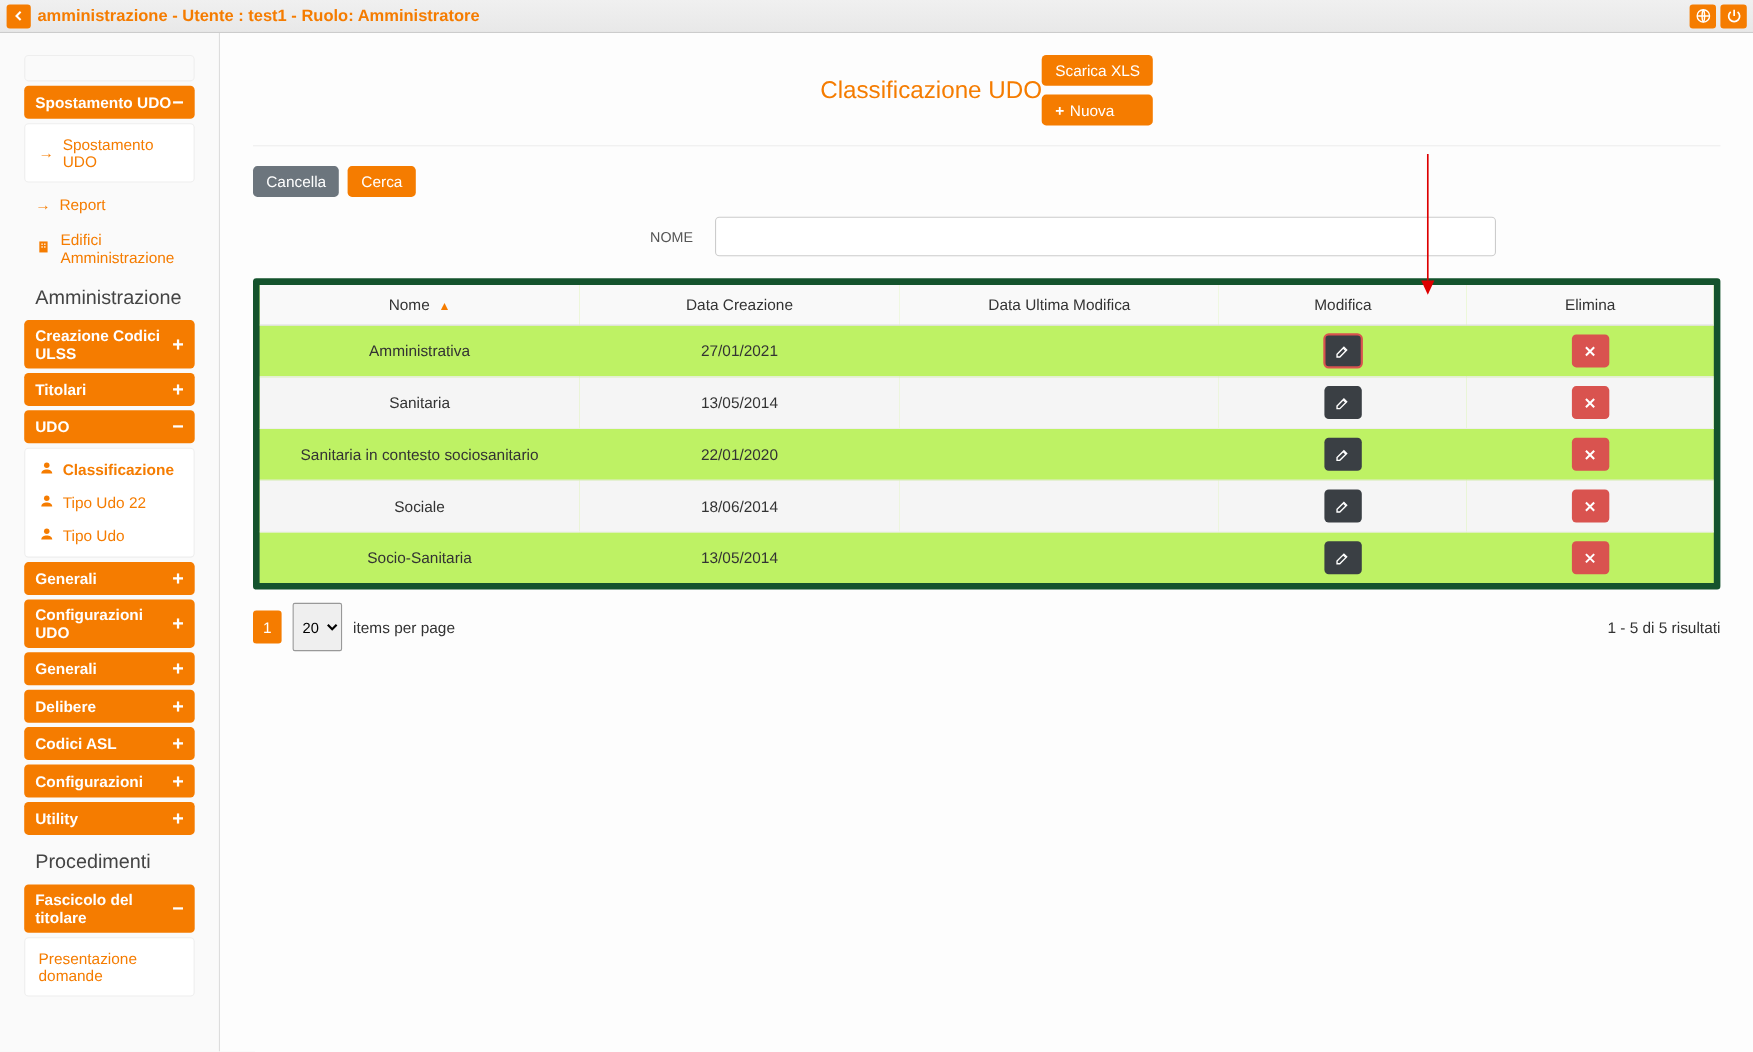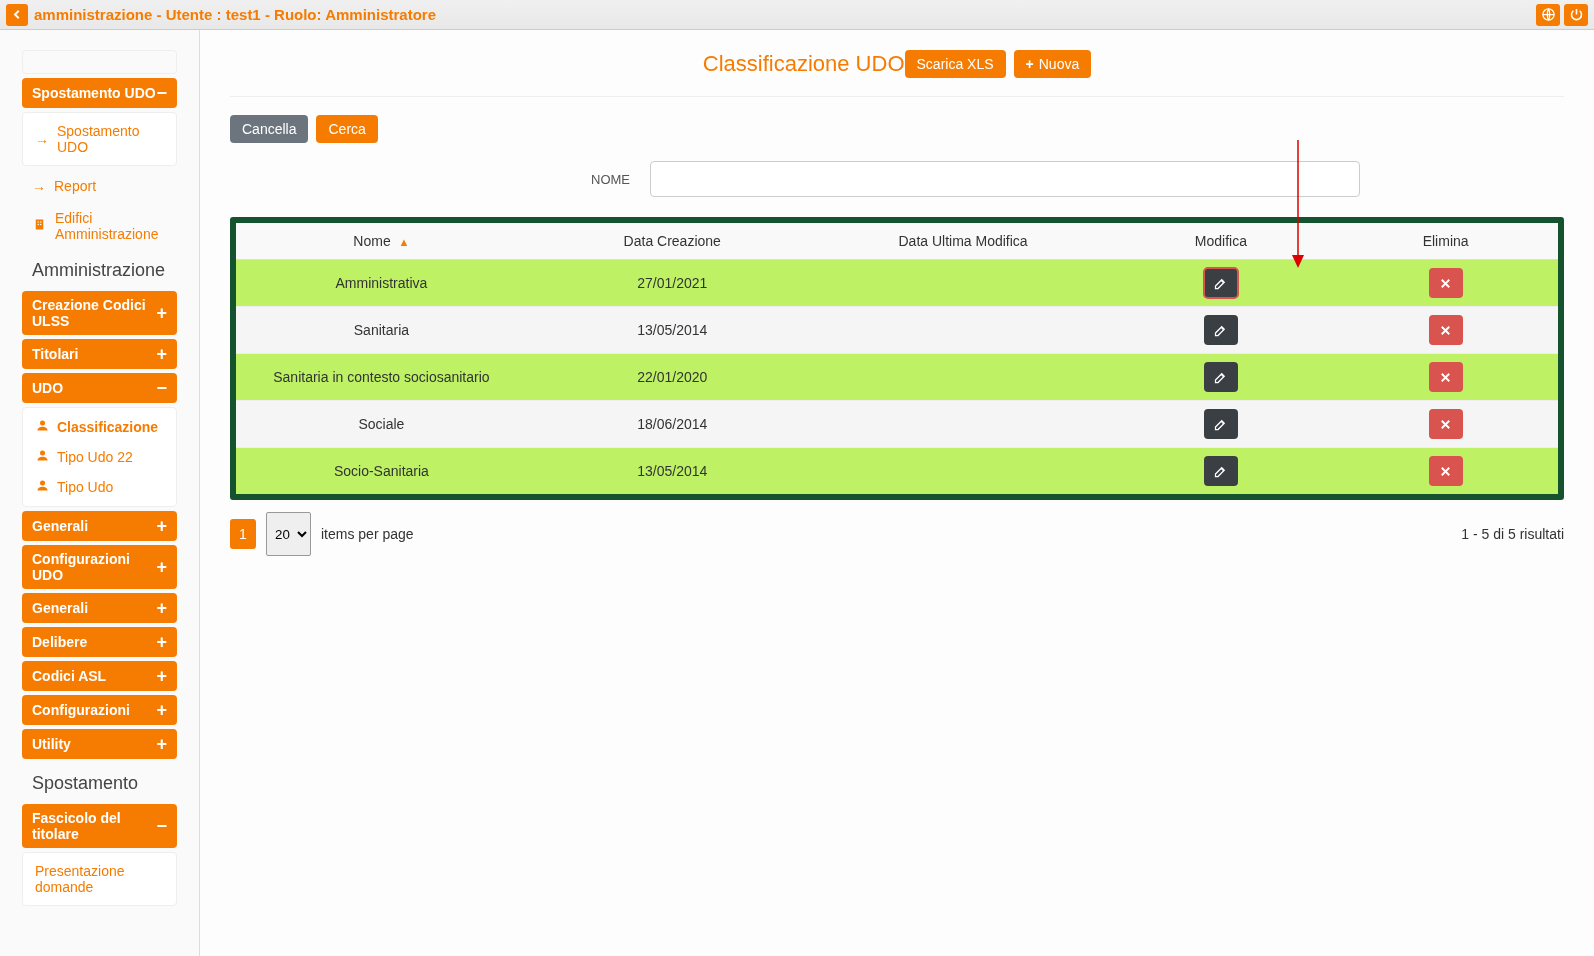--- a/index.html
+++ b/index.html
@@ -27,21 +27,21 @@
   .side-heading { color:#444; font-size:18px; padding:10px 12px 6px 12px; }
 
   .side-truncated { border:1px solid #eee; border-radius:4px; margin:0 2px 4px 2px; padding:4px 12px; color:#999; font-size:12px; overflow:hidden; white-space:nowrap; }
 
   .main { flex:1; padding: 20px 30px; overflow:auto; background:#fdfdfd; position:relative; }
   .page-header { display:flex; justify-content:center; align-items:center; border-bottom:1px solid #eee; padding-bottom:18px; margin-bottom:18px; }
   .page-title { color:#f57c00; font-size:22px; font-weight:500; }
   .btn { border:none; border-radius:4px; padding:6px 12px; color:#fff; font-size:14px; cursor:pointer; display:inline-flex; align-items:center; gap:5px; }
   .btn-orange { background:#f57c00; }
   .btn-gray { background:#6c757d; }
-  .header-actions { display:flex; gap:8px; }
+  .header-actions { display:flex; gap:8px;flex-direction:column; }
 
   .filter-row { display:flex; gap:8px; margin-bottom:18px; }
   .form-row { display:flex; align-items:center; margin-bottom:20px; }
   .form-label { width:420px; text-align:right; padding-right:20px; color:#555; font-size:13px; }
   .form-input { flex:0 0 710px; }
   .form-input input { width:100%; height:36px; border:1px solid #ccc; border-radius:4px; padding:0 10px; font-size:14px; }
 
   .grid { border:6px solid #14532d; border-radius:3px; overflow:hidden; background:#bef264; }
   .grid table { width:100%; border-collapse:collapse; }
   .grid th { background:#f9f9f9; border-bottom:1px solid #ddd; padding:10px 8px; font-weight:normal; font-size:14px; text-align:center; }
@@ -190,21 +190,21 @@
     </div>
     <div class="side-panel">
       <span>Configurazioni</span>
       <span class="toggle">+</span>
     </div>
     <div class="side-panel">
       <span>Utility</span>
       <span class="toggle">+</span>
     </div>
 
-    <div class="side-heading">Spostamento</div>
+    <div class="side-heading">Procedimenti</div>
 
     <div class="side-panel">
       <span>Fascicolo del titolare</span>
       <span class="toggle">−</span>
     </div>
     <div class="side-sub">
       <div class="side-sub-item">
         <span>Presentazione domande</span>
       </div>
     </div>

